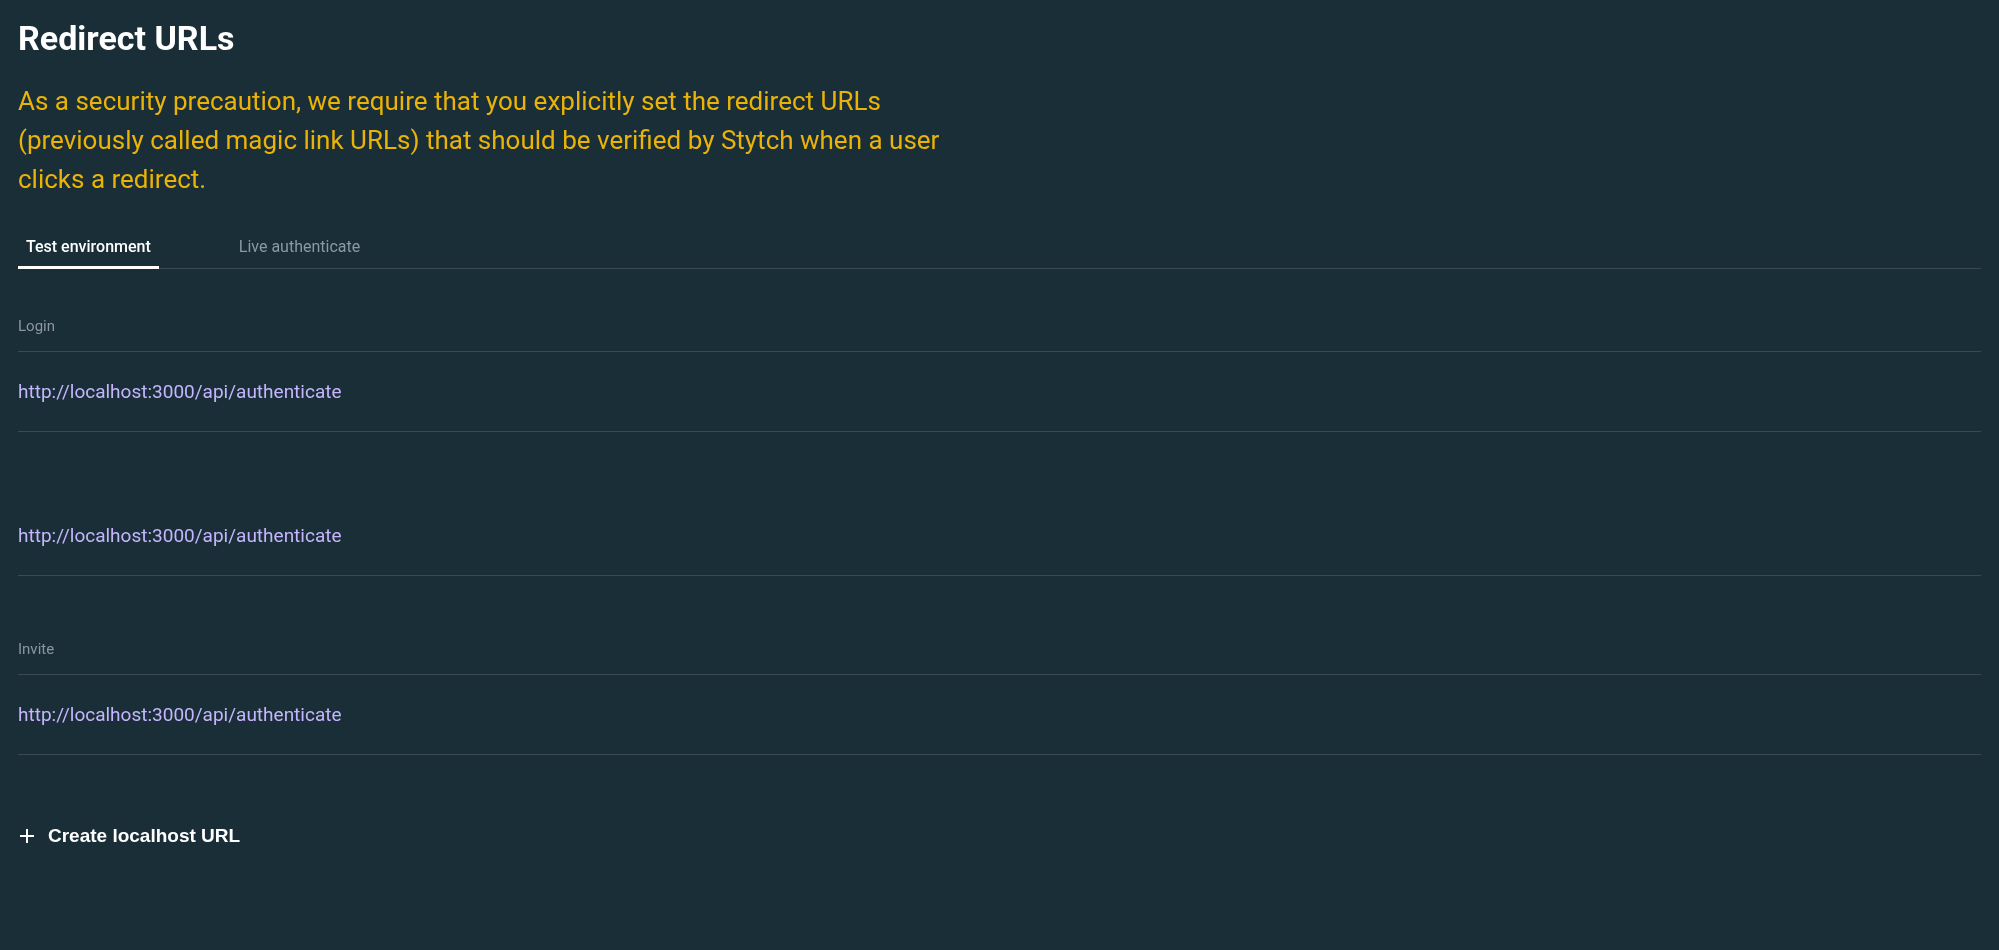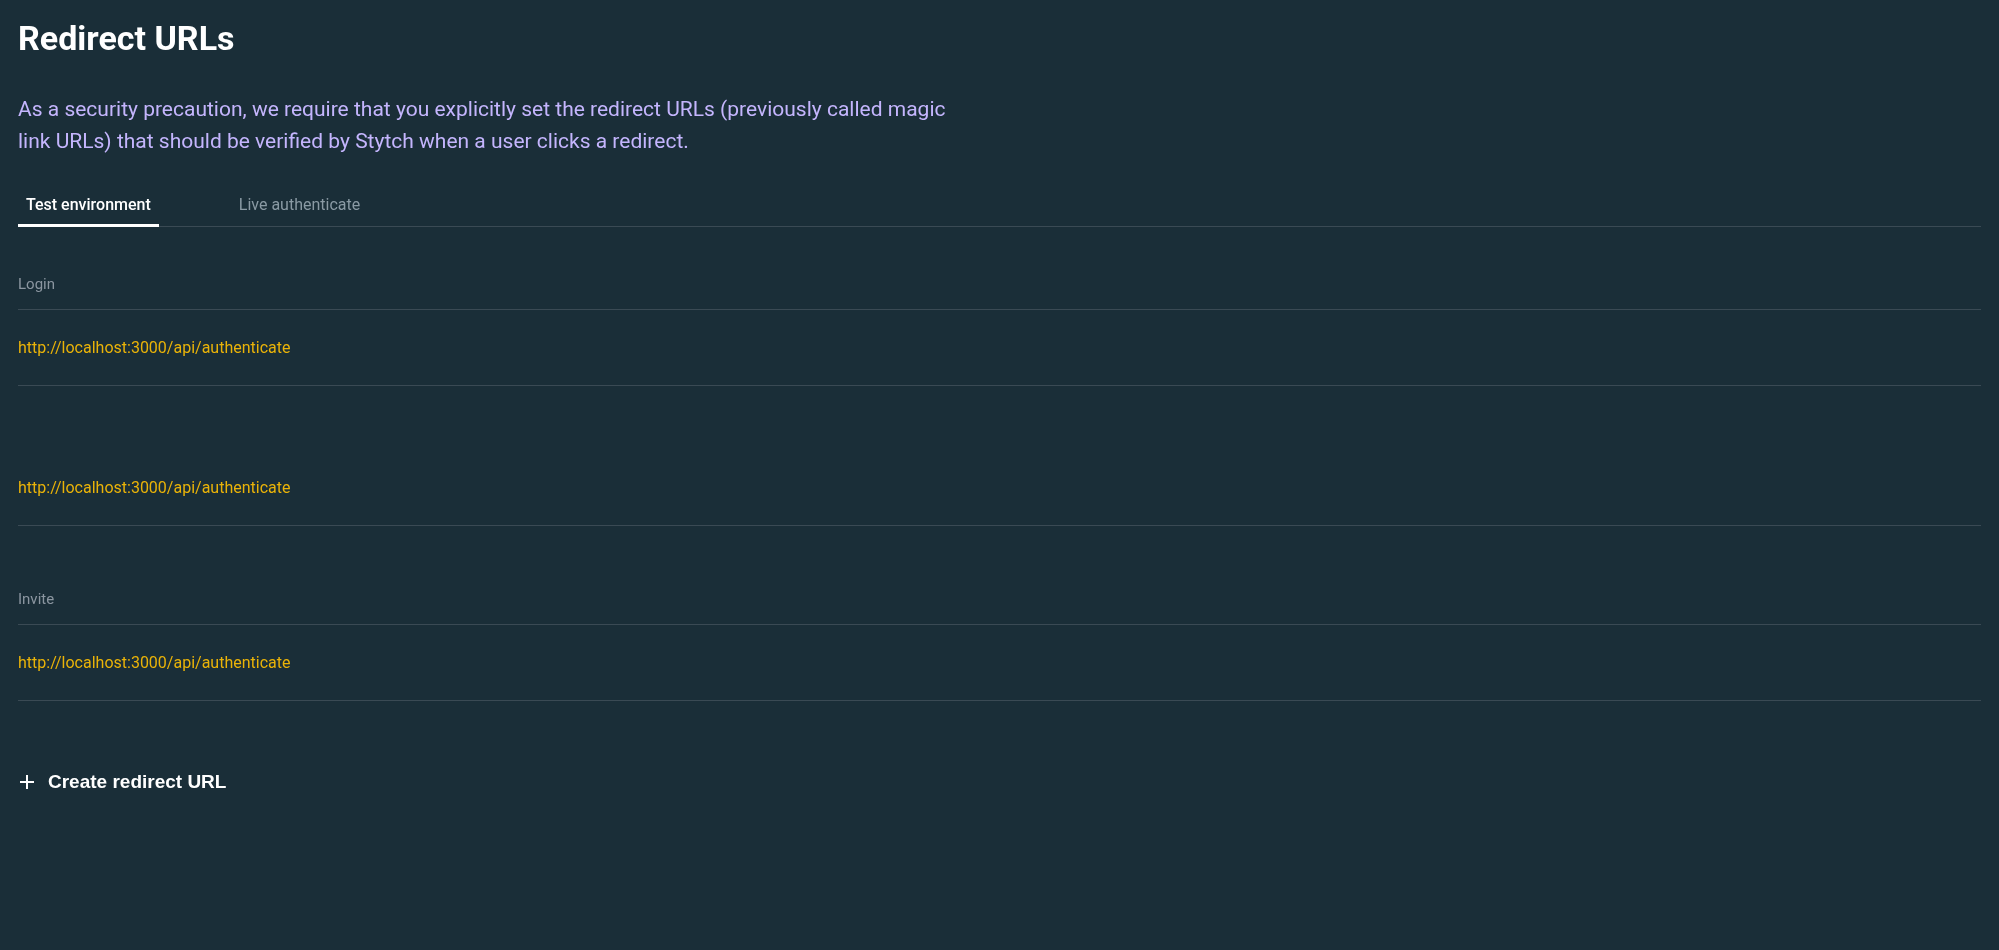--- a/index.html
+++ b/index.html
@@ -11,26 +11,26 @@
       background-color: #1a2e38;
       color: #e8eaed;
       font-family: -apple-system, BlinkMacSystemFont, "Segoe UI", Roboto, Helvetica, Arial, sans-serif;
       min-height: 950px;
       padding: 18px;
     }
     .page-title {
       font-size: 34px;
       font-weight: 700;
       color: #ffffff;
-      margin-bottom: 36px;
+      margin-bottom: 24px;
     }
     .page-description {
-      font-size: 21px;
+      font-size: 26px;
       line-height: 1.5;
-      color: #c4b5fd;
+      color: #eab308;
       max-width: 960px;
       margin-bottom: 28px;
     }
     .tabs {
       display: flex;
       border-bottom: 1px solid #3a4a54;
       margin-bottom: 48px;
     }
     .tab {
       padding: 10px 8px 10px 8px;
@@ -53,22 +53,22 @@
       font-size: 15px;
       color: #8b96a0;
       padding-bottom: 16px;
       border-bottom: 1px solid #3a4a54;
     }
     .section-row {
       padding: 28px 0;
       border-bottom: 1px solid #3a4a54;
     }
     .section-row-text {
-      font-size: 16px;
-      color: #eab308;
+      font-size: 19px;
+      color: #c4b5fd;
     }
     .create-button {
       display: flex;
       align-items: center;
       gap: 12px;
       font-size: 19px;
       font-weight: 600;
       color: #ffffff;
       cursor: pointer;
       background: none;
@@ -120,14 +120,14 @@
   </div>
 </div>
 
 <button class="create-button">
   <span class="plus-icon">
     <svg viewBox="0 0 16 16" fill="none">
       <line x1="8" y1="1" x2="8" y2="15"></line>
       <line x1="1" y1="8" x2="15" y2="8"></line>
     </svg>
   </span>
-  <span>Create redirect URL</span>
+  <span>Create localhost URL</span>
 </button>
 
 </body></html>

